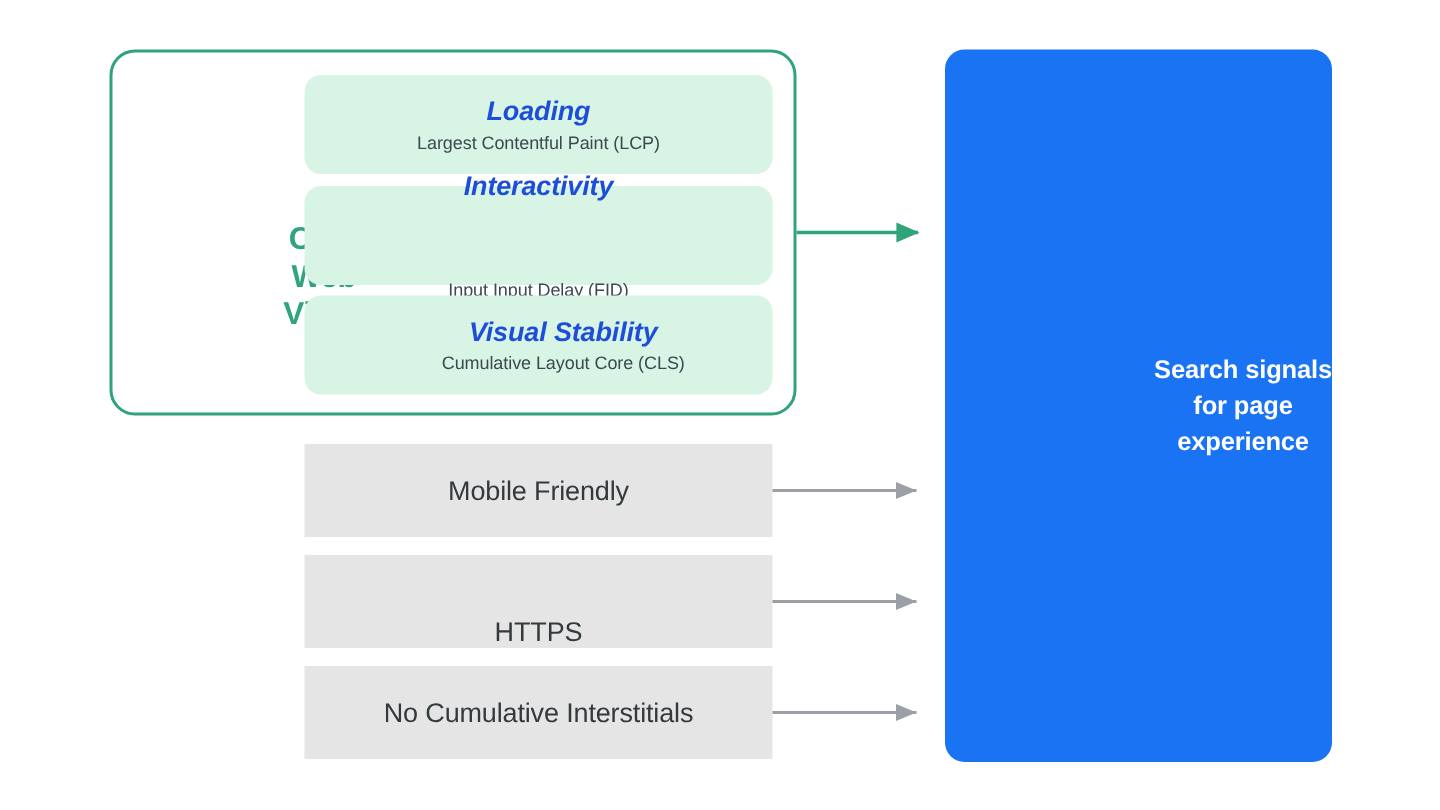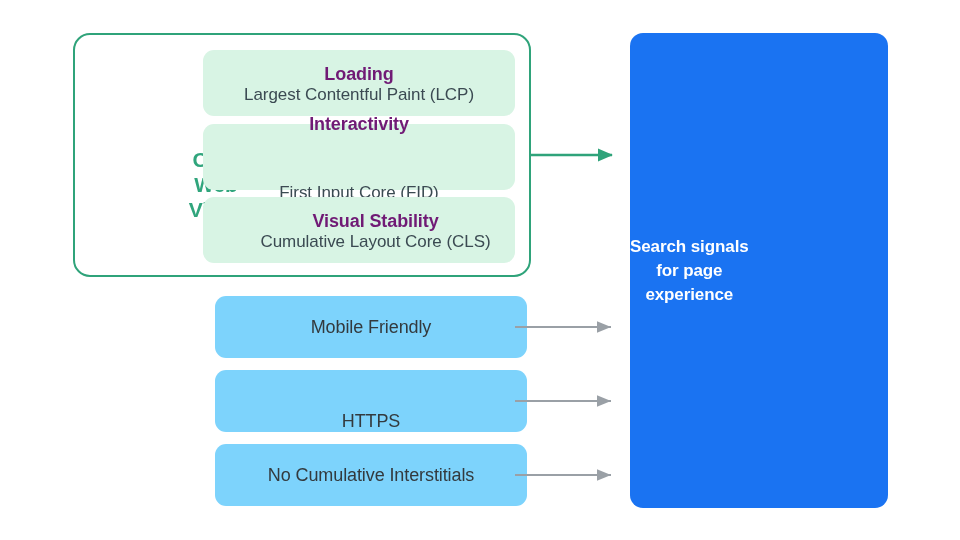--- a/index.html
+++ b/index.html
@@ -57,43 +57,44 @@
     display: flex;
     flex-direction: column;
     align-items: center;
     justify-content: center;
     box-sizing: border-box;
   }
   .vital-card.c1 { top: 50px; }
   .vital-card.c2 { top: 124px; gap: 48px; }
   .vital-card.c3 { top: 197px; padding-left: 33px; }
   .vital-title {
-    color: #701a75;
+    color: #1d4ed8;
     font-size: 18px;
     font-weight: bold;
     line-height: 22px;
     letter-spacing: -0.1px;
+    font-style: italic;
   }
   .vital-sub {
     color: #3b4a52;
-    font-size: 17px;
+    font-size: 12px;
     font-weight: normal;
     line-height: 16px;
     margin-top: 2px;
     letter-spacing: -0.05px;
   }
 
   
   .signal-card {
     position: absolute;
-    left: 215px;
+    left: 203px;
     width: 312px;
     height: 62px;
-    background: #7dd3fc;
-    border-radius: 11px;
+    background: #e5e5e5;
+    border-radius: 0;
     display: flex;
     align-items: center;
     justify-content: center;
     box-sizing: border-box;
   }
   .signal-card.s1 { top: 296px; }
   .signal-card.s2 { top: 370px; align-items: flex-end; }
   .signal-card.s3 { top: 444px; }
   .signal-title {
     color: #333a3e;
@@ -107,21 +108,21 @@
   .dest-panel {
     position: absolute;
     left: 630px;
     top: 33px;
     width: 258px;
     height: 475px;
     background: #1a73f2;
     border-radius: 13px;
     display: flex;
     align-items: center;
-    justify-content: flex-start;
+    justify-content: flex-end;
   }
   .dest-text {
     color: #ffffff;
     font-size: 17px;
     font-weight: bold;
     line-height: 24px;
     text-align: center;
     letter-spacing: -0.1px;
     white-space: pre-line;
   }
@@ -149,21 +150,21 @@
     </div>
   </div>
 
   <div class="vital-card c1">
     <div class="vital-title">Loading</div>
     <div class="vital-sub">Largest Contentful Paint (LCP)</div>
   </div>
 
   <div class="vital-card c2">
     <div class="vital-title">Interactivity</div>
-    <div class="vital-sub">First Input Core (FID)</div>
+    <div class="vital-sub">Input Input Delay (FID)</div>
   </div>
 
   <div class="vital-card c3">
     <div class="vital-title">Visual Stability</div>
     <div class="vital-sub">Cumulative Layout Core (CLS)</div>
   </div>
 
   <div class="signal-card s1">
     <div class="signal-title">Mobile Friendly</div>
   </div>

